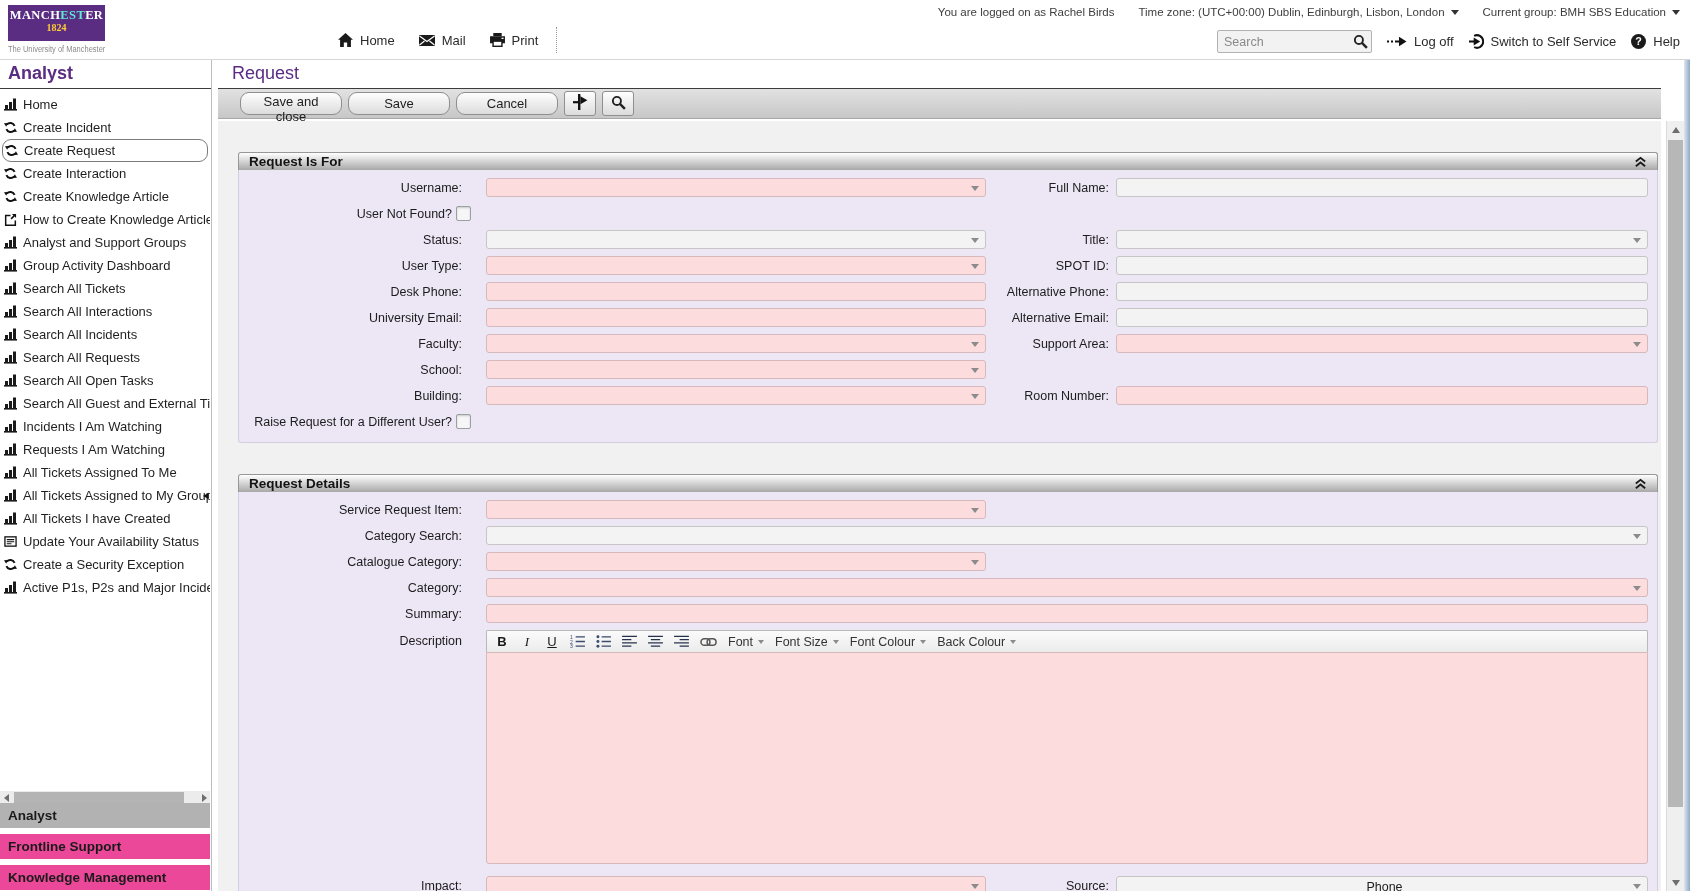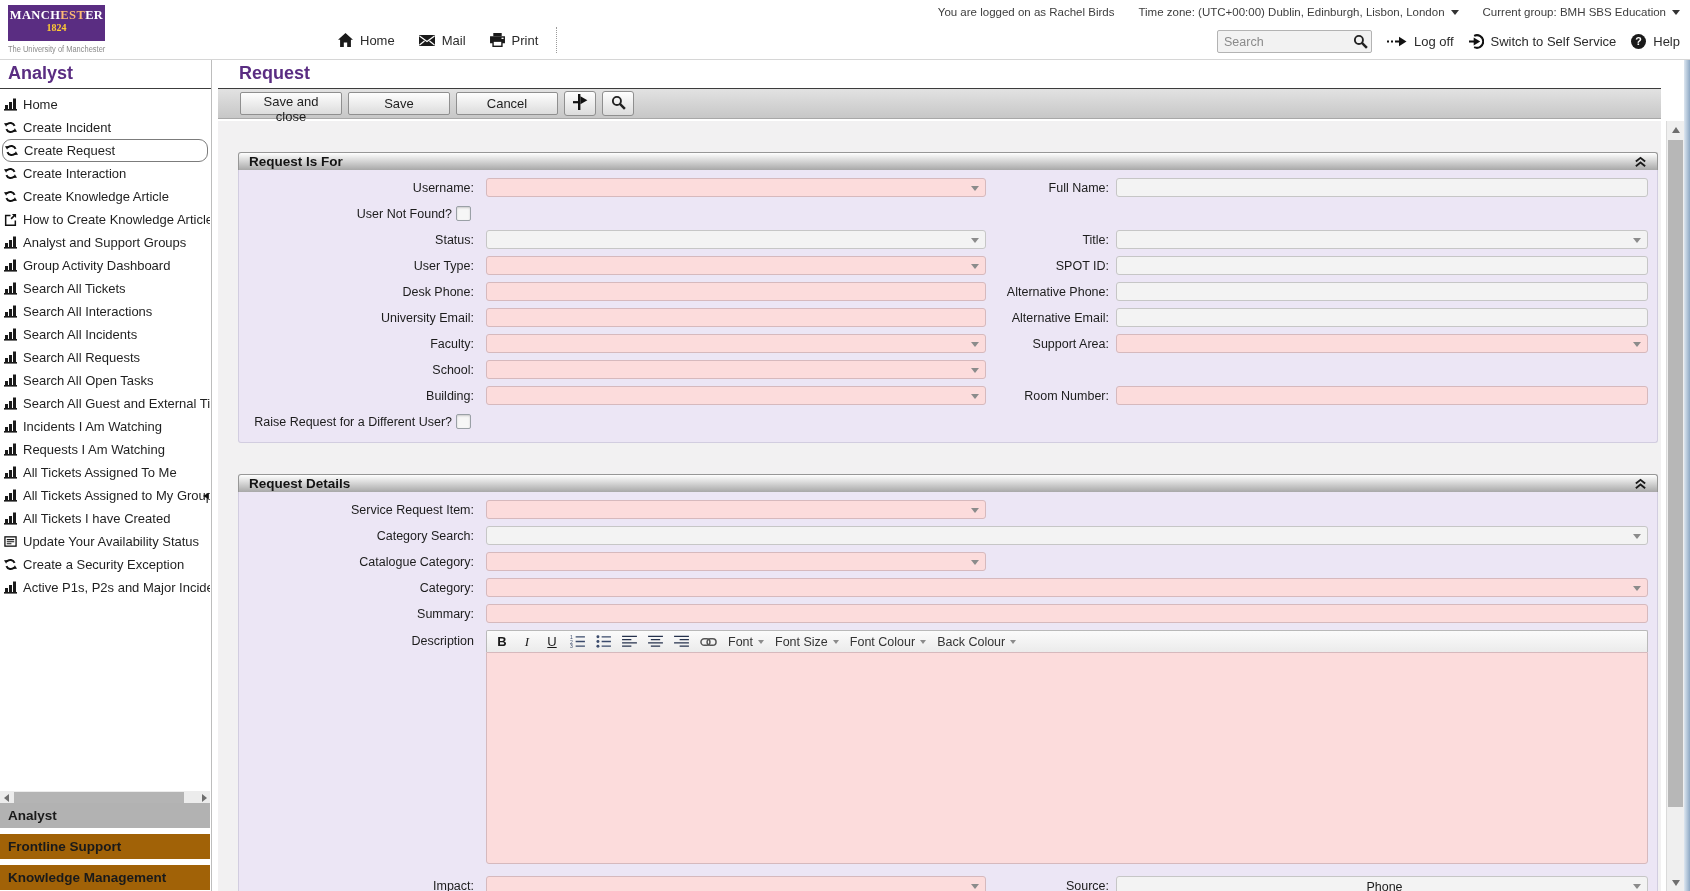--- a/index.html
+++ b/index.html
@@ -3,21 +3,21 @@
 <meta charset="utf-8">
 <style>
   html,body{margin:0;padding:0;}
   body{width:1690px;height:891px;position:relative;overflow:hidden;background:#fff;
        font-family:"Liberation Sans",sans-serif;color:#1c1c1c;}
   
   #top-header{position:absolute;left:0;top:0;width:1690px;height:59px;background:#fff;border-bottom:1px solid #d6d6d6;}
   .logo{position:absolute;left:8px;top:5px;}
   .logo-box{width:97px;height:36px;background:#5a2d82;text-align:center;padding-top:4px;box-sizing:border-box;}
   .logo-line1{font-family:"Liberation Serif",serif;font-weight:bold;font-size:12.5px;color:#fff;letter-spacing:.4px;line-height:13px;}
-  .logo-line1 .gold{color:#fdba74;}
+  .logo-line1 .gold{color:#5eead4;}
   .logo-year{font-family:"Liberation Serif",serif;font-weight:bold;font-size:10px;color:#ffcc33;line-height:11px;}
   .logo-caption{font-size:8.5px;color:#8b8b8b;margin-top:3px;white-space:nowrap;transform:scaleX(.88);transform-origin:left;}
   .nav-center{position:absolute;left:338px;top:28px;display:flex;align-items:center;gap:24px;font-size:13px;color:#2b2b2b;height:24px;}
   .navitem{display:inline-flex;align-items:center;gap:7px;cursor:default;white-space:nowrap;}
   .nicon{display:inline-flex;align-items:center;}
   .nav-sep{border-left:1px dotted #9a9a9a;height:26px;margin-left:-6px;}
   .status-row{position:absolute;top:6px;right:10px;display:flex;align-items:flex-start;gap:24px;font-size:11.5px;color:#3d3d3d;}
   .status-dd{display:inline-flex;align-items:center;gap:6px;}
   .tri-dn{width:0;height:0;border-left:4px solid transparent;border-right:4px solid transparent;border-top:5px solid #333;display:inline-block;}
   .actions-row{position:absolute;top:30px;right:10px;display:flex;align-items:center;gap:15px;font-size:13px;color:#2b2b2b;}
@@ -36,42 +36,42 @@
   .sitem.selected{border:1px solid #7c7c7c;border-radius:9px;margin:0 2px;padding-left:2px;height:21px;}
   .sicon{display:inline-flex;align-items:center;flex:0 0 auto;}
   .trunc{position:absolute;right:1px;font-size:8px;color:#111;}
   #sidebar-hscroll{position:absolute;left:0;right:1px;top:731px;height:13px;background:#ececec;display:flex;align-items:center;}
   .harrow{width:12px;display:flex;justify-content:center;}
   .tri-l{width:0;height:0;border-top:4px solid transparent;border-bottom:4px solid transparent;border-right:5px solid #6e6e6e;}
   .tri-r{width:0;height:0;border-top:4px solid transparent;border-bottom:4px solid transparent;border-left:5px solid #6e6e6e;}
   .htrack{flex:1;height:11px;position:relative;}
   .hthumb{position:absolute;left:2px;top:0;width:170px;height:11px;background:#b4b4b4;}
   #sidebar-groups{position:absolute;left:0;right:1px;bottom:1px;}
-  .sgroup{height:25px;line-height:25px;padding:0 8px;font-size:13.5px;font-weight:bold;color:#1a1a1a;margin-top:6px;background:#a16207;}
+  .sgroup{height:25px;line-height:25px;padding:0 8px;font-size:13.5px;font-weight:bold;color:#1a1a1a;margin-top:6px;background:#ec4899;}
   .sgroup.active{background:#b2b2b2;}
   
   #main{position:absolute;left:213px;top:60px;right:0;bottom:0;background:#fff;}
-  #main-title{position:absolute;left:26px;top:3px;font-size:18px;font-weight:bold;color:#5a2d82;}
+  #main-title{position:absolute;left:19px;top:3px;font-size:18px;font-weight:normal;color:#5a2d82;}
   #main-toolbar{position:absolute;left:5px;right:29px;top:28px;height:31px;box-sizing:border-box;
        background:linear-gradient(#e2e2e2,#c7c7c7);border-top:1px solid #3c3c3c;border-bottom:1px solid #a8a8a8;
        display:flex;align-items:center;padding-left:22px;gap:6px;}
-  .tb-btn{width:102px;height:23px;background:linear-gradient(#fefefe,#dcdcdc);border:1px solid #8f8f8f;border-radius:2px;
+  .tb-btn{width:102px;height:23px;background:linear-gradient(#fefefe,#dcdcdc);border:1px solid #8f8f8f;border-radius:9px;
        font-family:"Liberation Sans",sans-serif;font-size:13px;color:#1e1e1e;}
   .tb-ibtn{width:32px;height:25px;background:linear-gradient(#fefefe,#dcdcdc);border:1px solid #8f8f8f;border-radius:3px;
        display:inline-flex;align-items:center;justify-content:center;padding:0;}
   #content{position:absolute;left:5px;right:29px;top:61px;bottom:0;background:#f2f1f2;overflow:hidden;}
   .section{margin:2px 0 8px 20px;width:1420px;}
   .sec-header{height:18px;background:linear-gradient(#ffffff,#a8a8a8);border:1px solid #979797;border-bottom:none;
        border-radius:3px 3px 0 0;display:flex;align-items:center;padding:0 10px;box-sizing:border-box;margin-top:31px;}
   .sec-title{font-size:13.5px;font-weight:bold;color:#141414;}
   .sec-collapse{margin-left:auto;display:inline-flex;align-items:center;cursor:default;}
   .sec-body{background:#ece6f5;border:1px solid #d2cde0;border-top:none;border-radius:0 0 3px 3px;
        padding:8px 0 4px;box-sizing:border-box;}
   .frow{display:flex;align-items:center;height:19px;margin-bottom:7px;}
-  .flabel{width:247px;text-align:right;padding-right:12px;box-sizing:border-box;font-size:12.5px;white-space:nowrap;flex:0 0 auto;}
+  .flabel{width:247px;text-align:right;padding-right:24px;box-sizing:border-box;font-size:12.5px;white-space:nowrap;flex:0 0 auto;}
   .flabel.cbx{width:217px;padding-right:4px;}
   .rlabel{width:130px;text-align:right;padding-right:7px;box-sizing:border-box;font-size:12.5px;white-space:nowrap;flex:0 0 auto;}
   .field{height:19px;box-sizing:border-box;border-radius:3px;position:relative;flex:0 0 auto;}
   .field.half{width:500px;}
   .field.rhalf{width:532px;text-align:center;}
   .field.fullw{width:1162px;}
   .req{background:#fcdcdc;border:1px solid #d6b9bd;}
   .plain{background:#f3f3f3;border:1px solid #c6c6c6;}
   .caret{position:absolute;right:6px;top:7px;width:0;height:0;border-left:4px solid transparent;border-right:4px solid transparent;border-top:5px solid #8b8b8b;}
   .fvalue{font-size:12.5px;color:#1c1c1c;padding-left:5px;line-height:17px;display:inline-block;}

